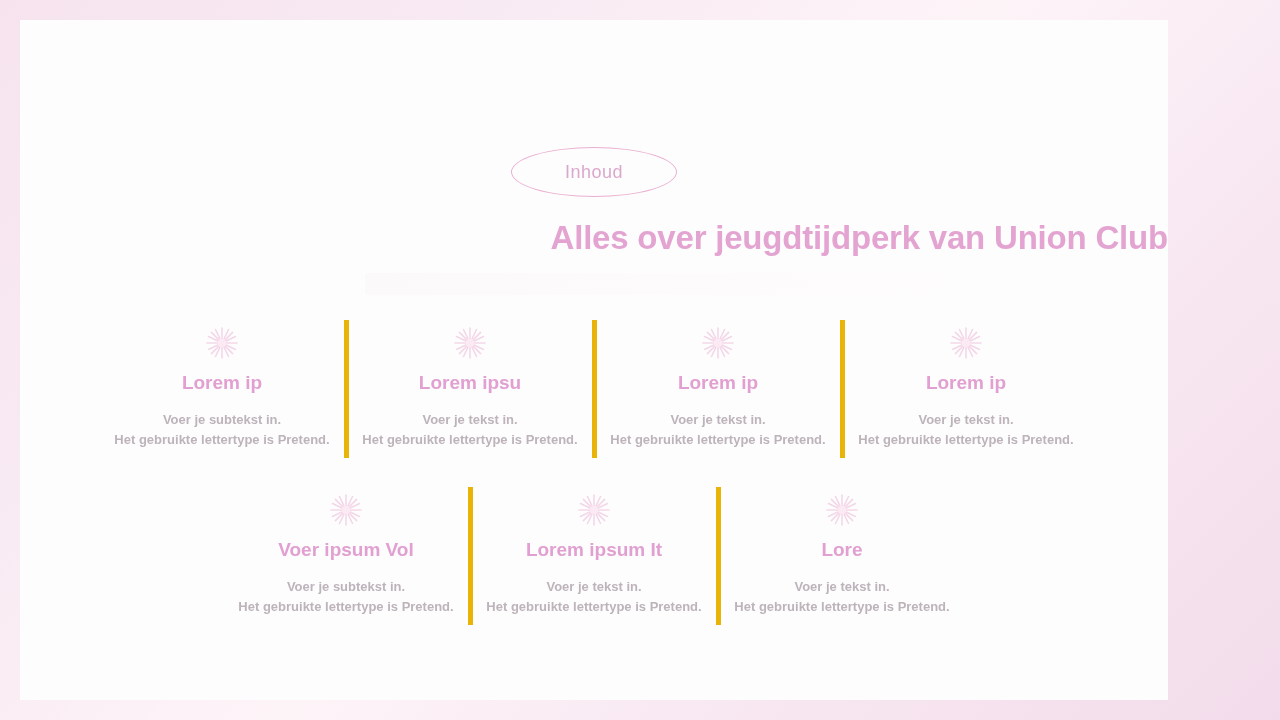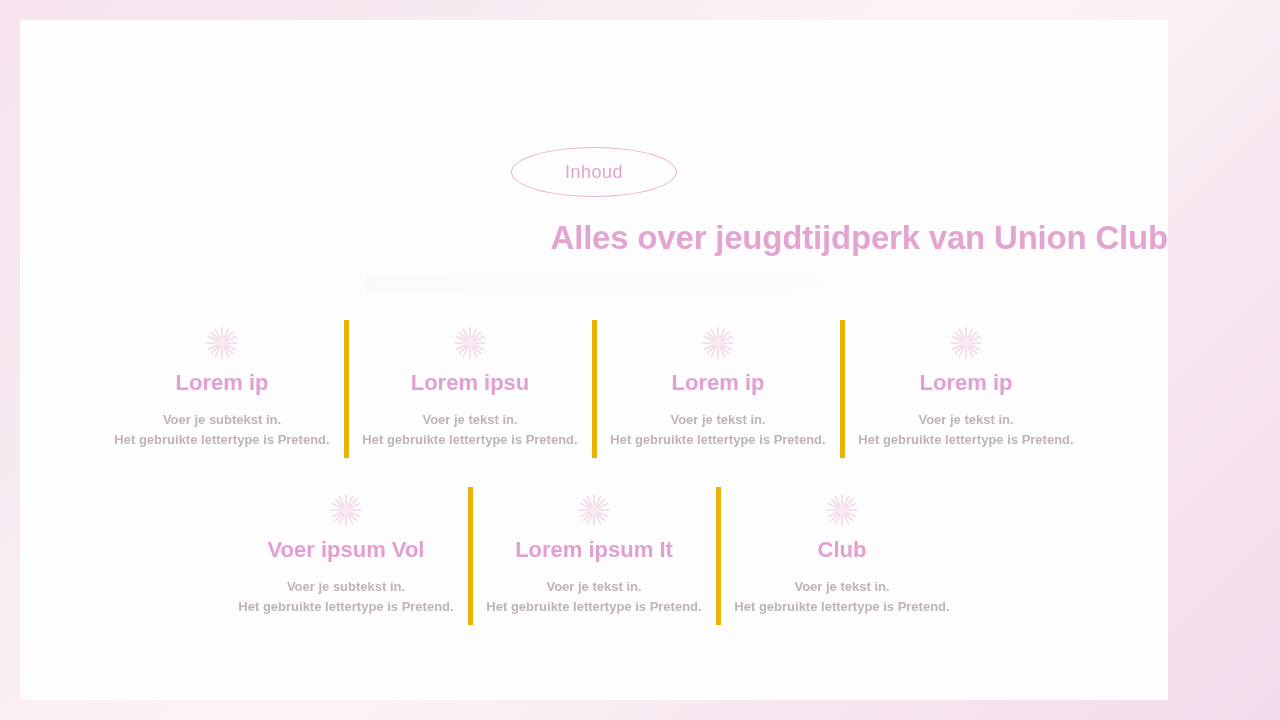--- a/index.html
+++ b/index.html
@@ -87,21 +87,21 @@
   }
   .cell-icon {
     height: 46px;
     display: flex;
     align-items: center;
     justify-content: center;
   }
   .cell-icon svg { display: block; }
   .cell-title {
     color: #e1a0d1;
-    font-size: 22px;
+    font-size: 19px;
     font-weight: bold;
     margin-top: 4px;
     line-height: 26px;
   }
   .cell-sub {
     color: #bdb3bb;
     font-size: 13px;
     line-height: 20px;
     margin-top: 14px;
     font-weight: bold;
@@ -287,21 +287,21 @@
             <line x1="6.4" y1="6.4" x2="27.6" y2="27.6"></line>
             <line x1="27.6" y1="6.4" x2="6.4" y2="27.6"></line>
             <line x1="10.5" y1="3.5" x2="23.5" y2="30.5"></line>
             <line x1="23.5" y1="3.5" x2="10.5" y2="30.5"></line>
             <line x1="3.5" y1="10.5" x2="30.5" y2="23.5"></line>
             <line x1="3.5" y1="23.5" x2="30.5" y2="10.5"></line>
           </g>
           <circle cx="17" cy="17" r="4.4" fill="#fbe9f3"></circle>
         </svg>
       </div>
-      <div class="cell-title">Club</div>
+      <div class="cell-title">Lore</div>
       <div class="cell-sub">
         <div>Voer je tekst in.</div>
         <div>Het gebruikte lettertype is Pretend.</div>
       </div>
     </div>
 
   </div>
 
 </div>
 

